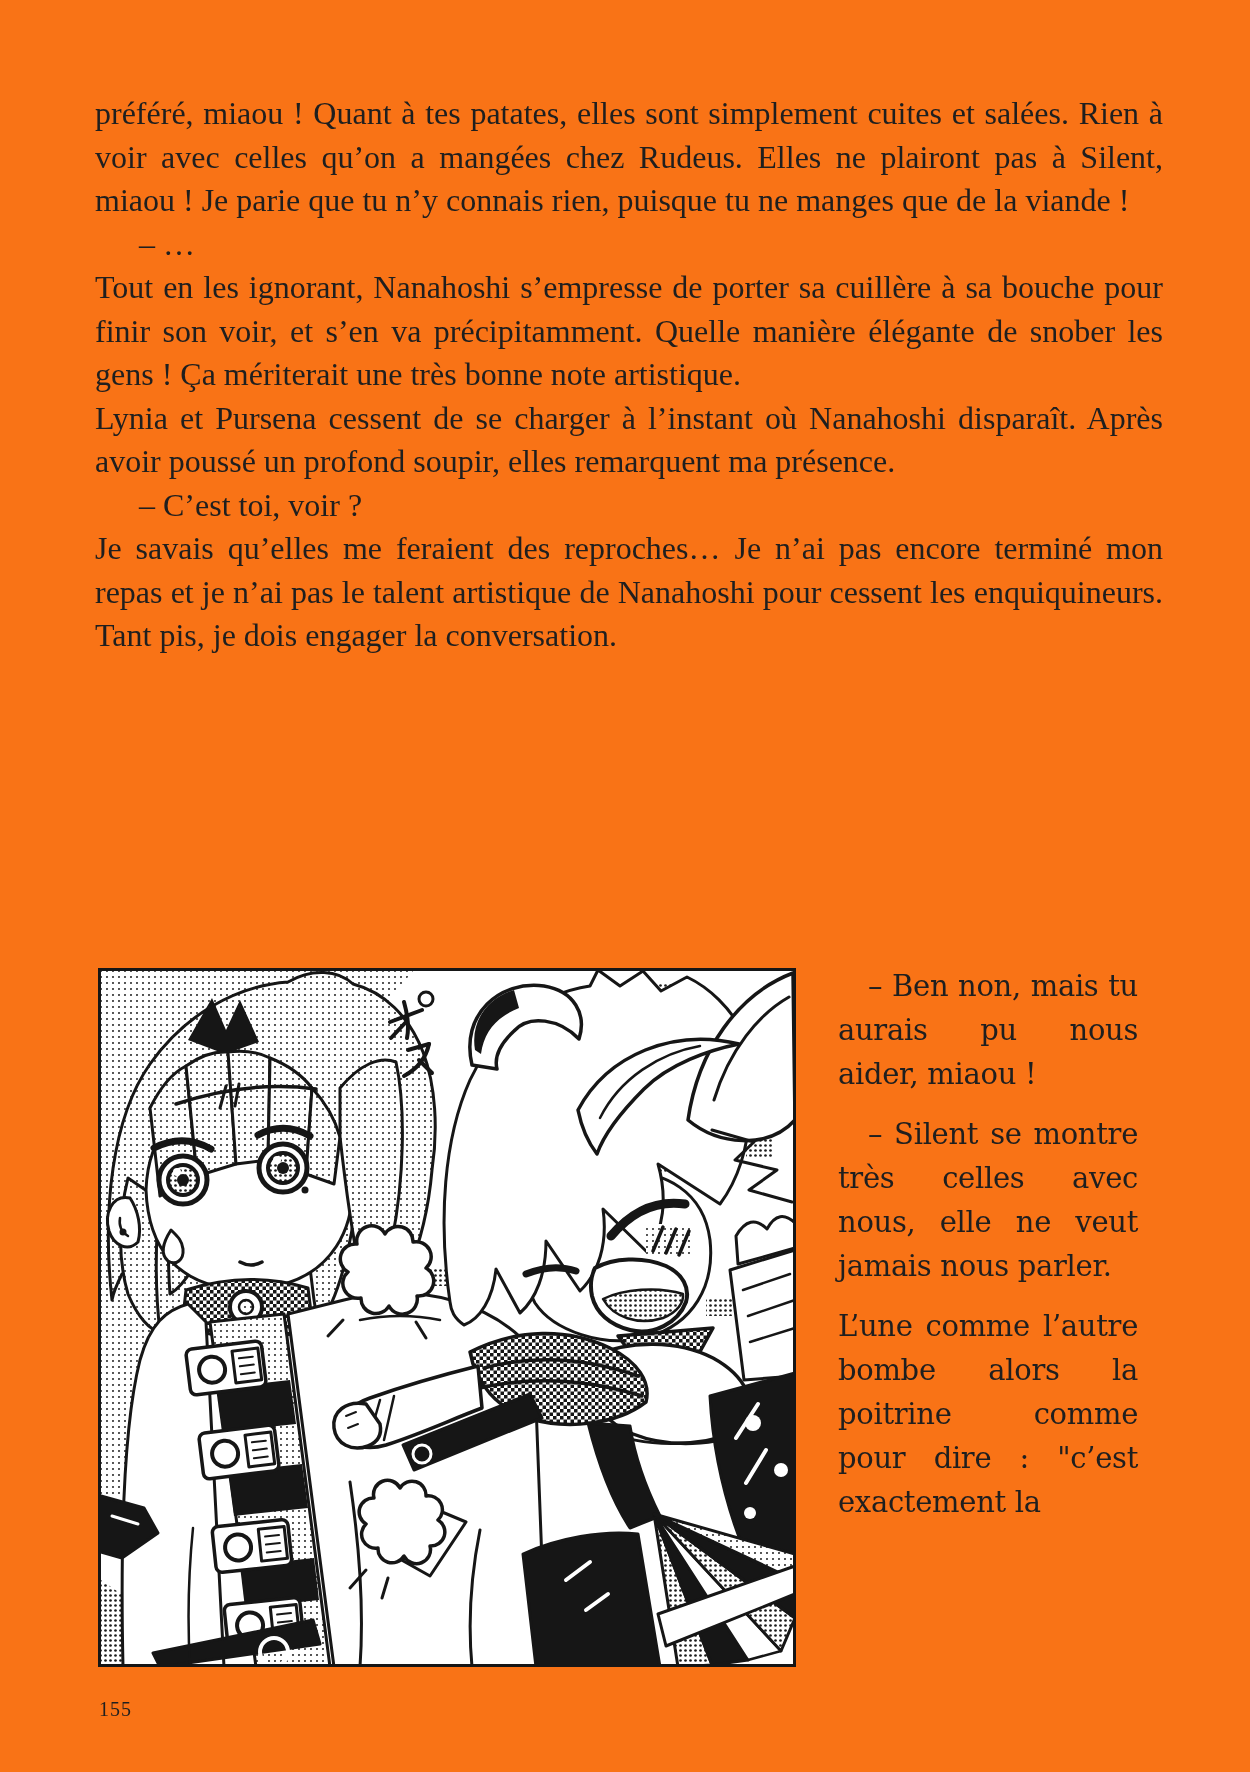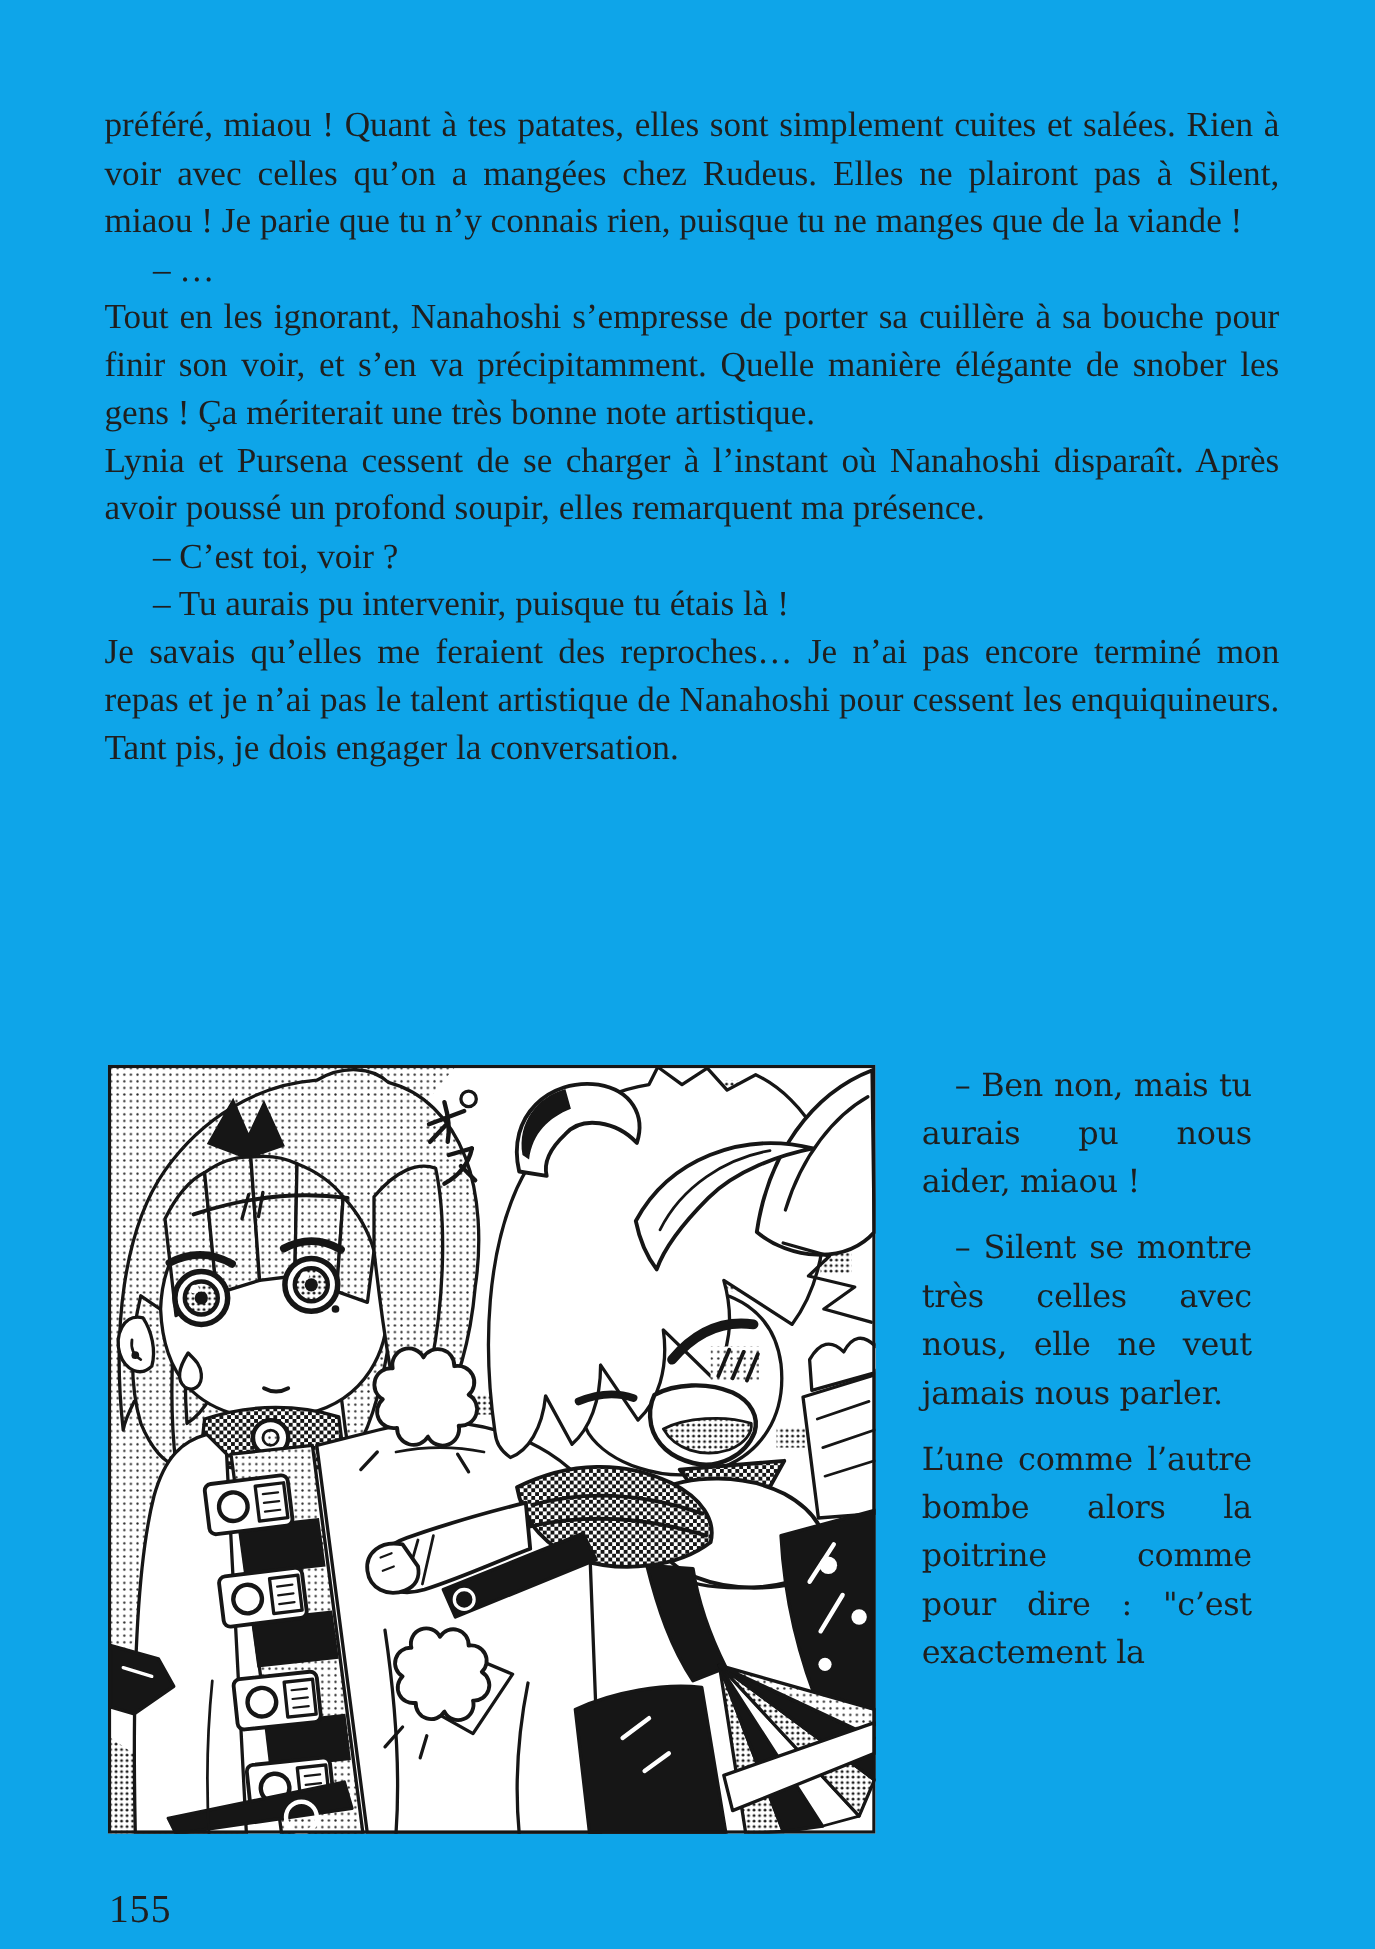--- a/index.html
+++ b/index.html
@@ -1,18 +1,18 @@
 <!DOCTYPE html>
 <html lang="fr"><head>
 <meta charset="utf-8">
 <style>
   html,body { margin:0; padding:0; background:#e8e8e8; }
   .page {
     position:relative; width:1250px; height:1772px;
-    background:#0ea5e9; overflow:hidden;
+    background:#f97316; overflow:hidden;
     font-family:"Liberation Serif", serif; color:#1f1f1f;
   }
   .body-text {
     position:absolute; left:95px; top:92px; width:1068px;
     font-size:32px; line-height:43.5px; text-align:justify;
   }
   .body-text p { margin:0; }
   p.indent { text-indent:44px; }
   .figure-wrap {
     position:absolute; left:98px; top:968px; width:698px; height:699px;
@@ -21,35 +21,34 @@
   .side-col {
     position:absolute; left:822px; top:948px; width:332px;
     font-family:"DejaVu Serif", serif;
     font-size:29px; line-height:44px; text-align:justify;
     letter-spacing:-0.3px;
   }
   .side-col p { margin:16px; }
   .side-col p.indent { text-indent:30px; }
   .page-number {
     position:absolute; left:99px; top:1698px;
-    font-size:36px; letter-spacing:1px;margin-top:16px;
+    font-size:20px; letter-spacing:1px;
   }
 </style>
 </head>
 <body>
 
 <div class="page">
 
   <div class="body-text">
     <p>préféré, miaou ! Quant à tes patates, elles sont simplement cuites et salées. Rien à voir avec celles qu’on a mangées chez Rudeus. Elles ne plairont pas à Silent, miaou ! Je parie que tu n’y connais rien, puisque tu ne manges que de la viande !</p>
     <p class="indent">– …</p>
     <p>Tout en les ignorant, Nanahoshi s’empresse de porter sa cuillère à sa bouche pour finir son voir, et s’en va précipitamment. Quelle manière élégante de snober les gens ! Ça mériterait une très bonne note artistique.</p>
     <p>Lynia et Pursena cessent de se charger à l’instant où Nanahoshi disparaît. Après avoir poussé un profond soupir, elles remarquent ma présence.</p>
     <p class="indent">– C’est toi, voir ?</p>
-    <p class="indent">– Tu aurais pu intervenir, puisque tu étais là !</p>
     <p>Je savais qu’elles me feraient des reproches… Je n’ai pas encore terminé mon repas et je n’ai pas le talent artistique de Nanahoshi pour cessent les enquiquineurs. Tant pis, je dois engager la conversation.</p>
   </div>
 
   <div class="figure-wrap" role="img" aria-label="Illustration manga en noir et blanc : un garçon surpris (goutte de sueur, veste à boucles) regarde une fille-chat blonde souriante, yeux fermés, qui lui donne un petit coup de poing.">
     <svg viewBox="0 0 698 699" xmlns="http://www.w3.org/2000/svg">
       <defs>
         <pattern id="ht" width="6" height="6" patternUnits="userSpaceOnUse">
           <rect width="6" height="6" fill="#ffffff"></rect>
           <circle cx="3" cy="3" r="1.05" fill="#2a2a2a"></circle>
         </pattern>

